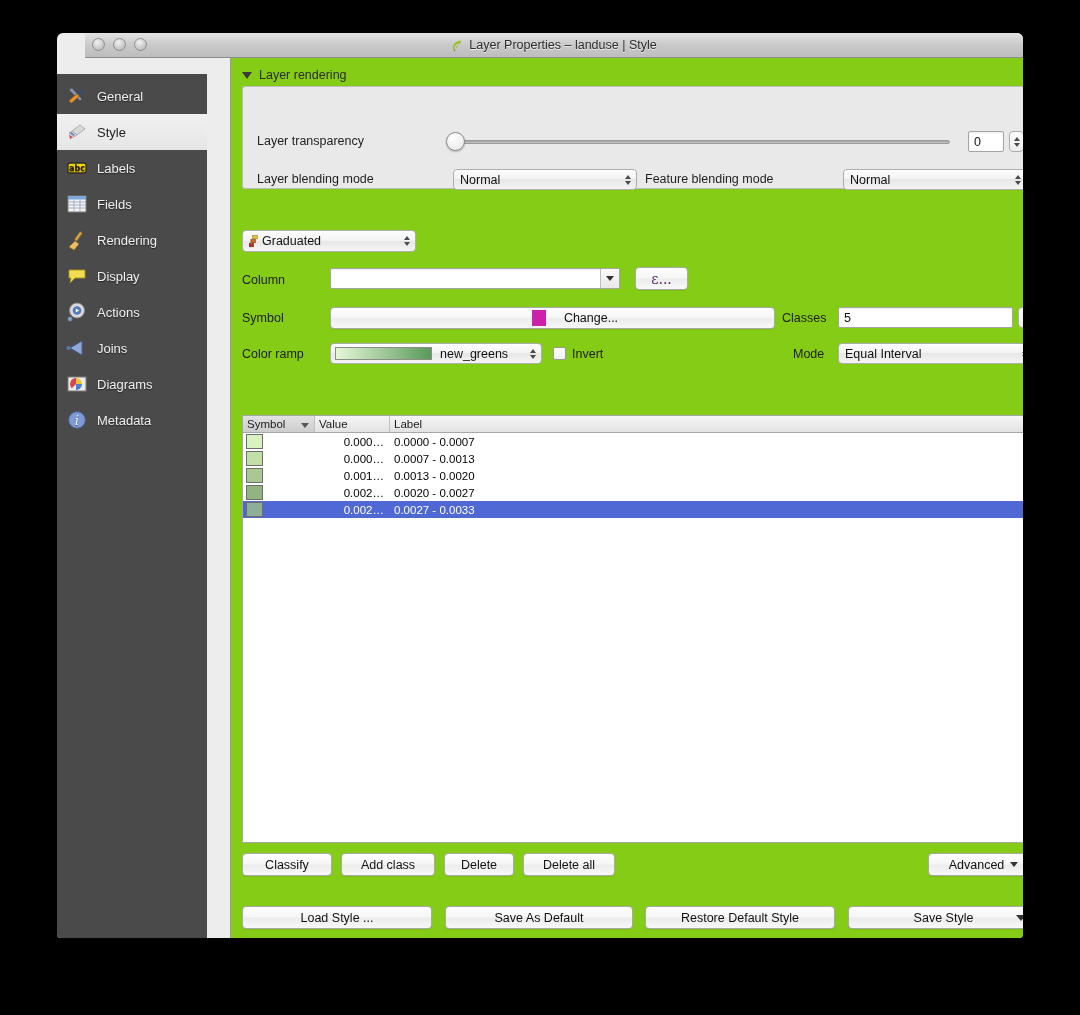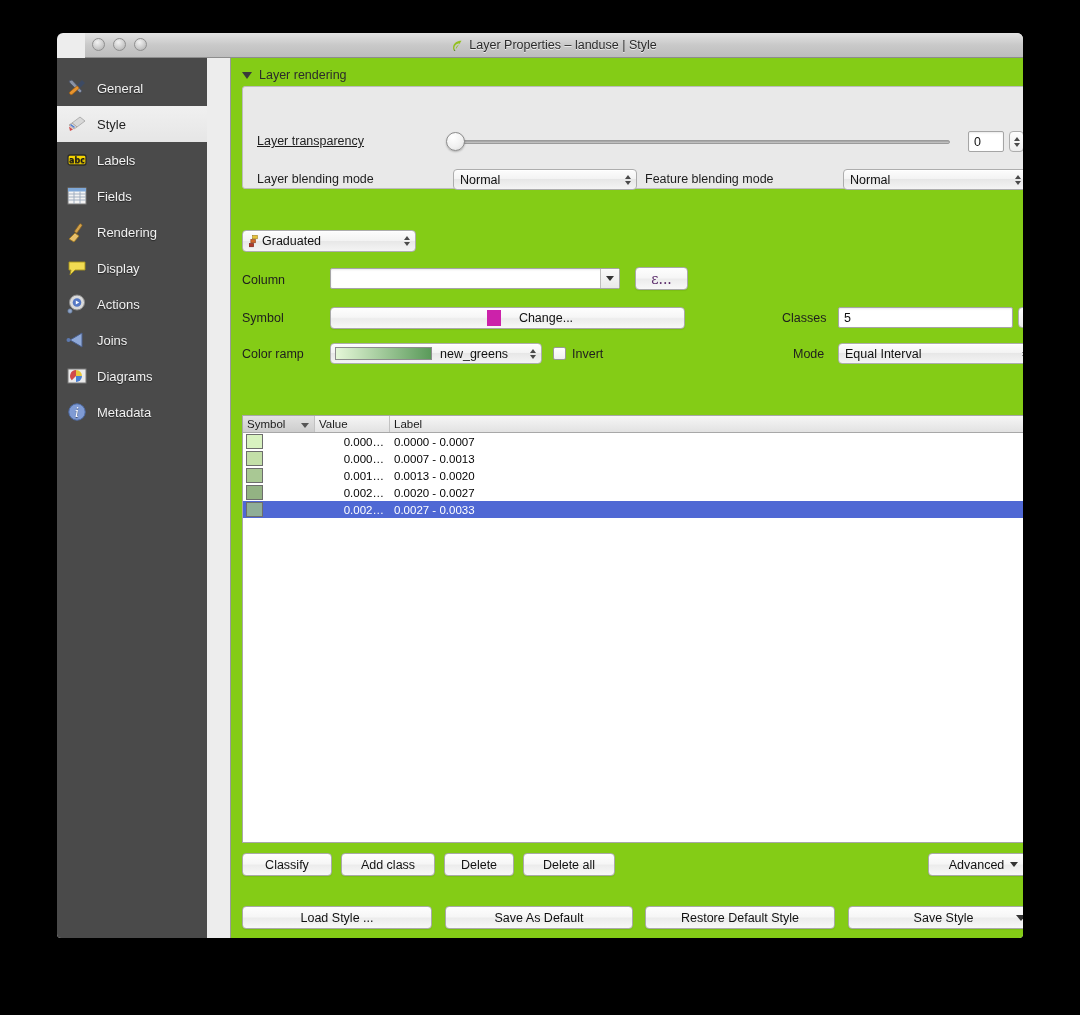--- a/index.html
+++ b/index.html
@@ -41,22 +41,23 @@
     font-size: 12.5px; color: #2a2a2a;
     text-shadow: 0 1px 0 rgba(255,255,255,0.7);
   }
   .qgis-leaf { width: 13px; height: 13px; display: block; }
 
   
   #body { display: flex; height: 880px; }
 
   
   #sidebar {
-    width: 150px; background: #4a4a4a; padding-top: 12px;
+    width: 150px; background: #4a4a4a; padding-top: 4px;
     flex: 0 0 150px;
+    margin-top: 16px;
   }
   .side-item {
     height: 36px; display: flex; align-items: center;
     padding-left: 9px; gap: 9px;
     color: #f1f1f1; font-size: 13px;
     text-shadow: 0 1px 1px rgba(0,0,0,0.55);
   }
   .side-item.active {
     background: linear-gradient(to bottom,#f0f0f0,#e6e6e6);
     color: #222; text-shadow: none;
@@ -311,21 +312,21 @@
     </div>
 
     <div id="main">
 
       <div class="grp-header">
         <span class="tri-down"></span>
         <span>Layer rendering</span>
       </div>
 
       <div id="render-panel">
-        <span class="lbl" style="position:absolute;left:14px;top:47px;text-decoration:underline;">Layer transparency</span>
+        <span class="lbl" style="position:absolute;left:14px;top:47px;">Layer transparency</span>
         <div id="slider-track"></div>
         <div id="slider-handle"></div>
         <div class="textfield" style="position:absolute;left:725px;top:44px;width:36px;justify-content:flex-start;">0</div>
         <div class="spinner" style="position:absolute;left:766px;top:44px;">
           <span class="ar-up"></span>
           <span class="ar-dn"></span>
         </div>
 
         <span class="lbl" style="position:absolute;left:14px;top:85px;">Layer blending mode</span>
         <div class="combo" style="position:absolute;left:210px;top:82px;width:184px;">
@@ -364,21 +365,21 @@
         <span style="flex:1;padding-left:5px;"></span>
         <span style="width:19px;height:19px;display:flex;align-items:center;justify-content:center;border-left:1px solid #bdbdbd;background:linear-gradient(to bottom,#fafafa,#e9e9e9);">
           <span style="width:0;height:0;border-left:4px solid transparent;border-right:4px solid transparent;border-top:5px solid #333;display:block;"></span>
         </span>
       </div>
       <div class="btn" style="position:absolute;left:404px;top:209px;width:53px;height:23px;">
         <span style="font-family:'DejaVu Serif',serif;color:#5a2a6a;font-size:14px;">ε...</span>
       </div>
 
       <span class="lbl" style="position:absolute;left:11px;top:253px;">Symbol</span>
-      <div class="btn" style="position:absolute;left:99px;top:249px;width:355px;height:22px;gap:18px;padding-left:45px;">
+      <div class="btn" style="position:absolute;left:99px;top:249px;width:445px;height:22px;gap:18px;padding-left:45px;">
         <span style="width:14px;height:16px;background:#cc22aa;display:block;"></span>
         <span>Change...</span>
       </div>
       <span class="lbl" style="position:absolute;left:551px;top:253px;">Classes</span>
       <div class="textfield" style="position:absolute;left:607px;top:249px;width:175px;justify-content:flex-start;">5</div>
       <div class="spinner" style="position:absolute;left:787px;top:249px;">
         <span class="ar-up"></span>
         <span class="ar-dn"></span>
       </div>
 

